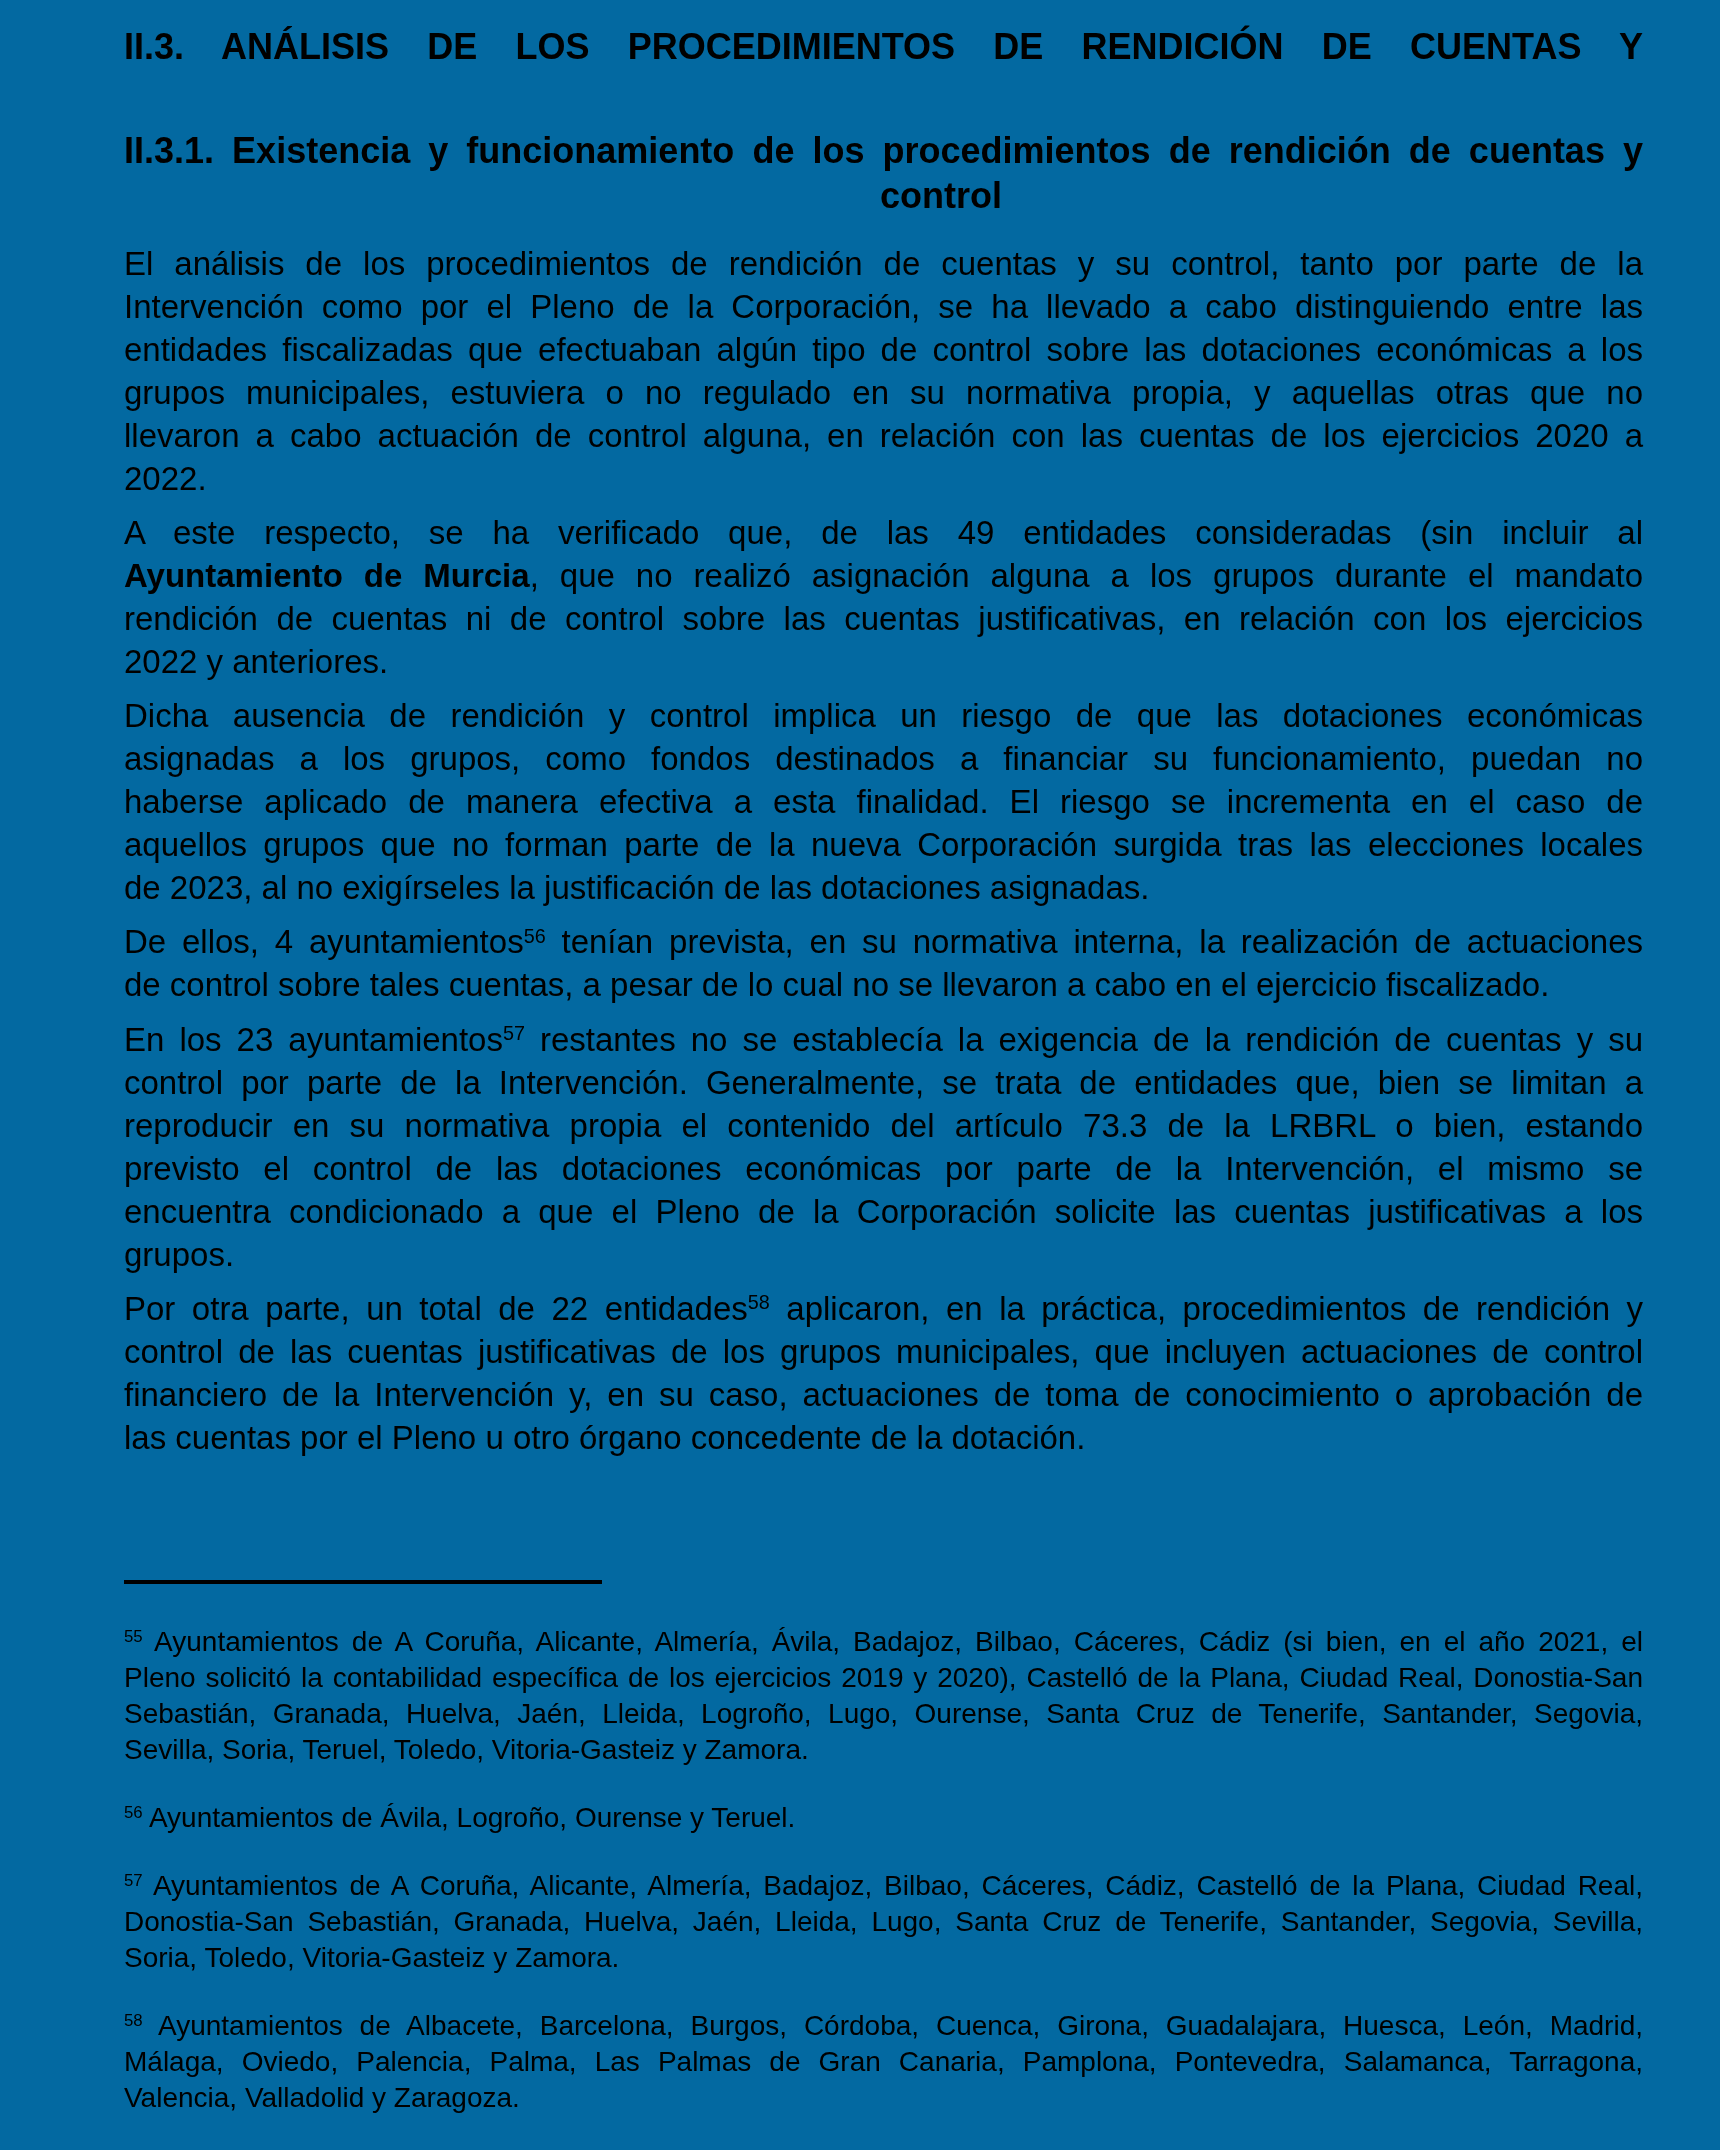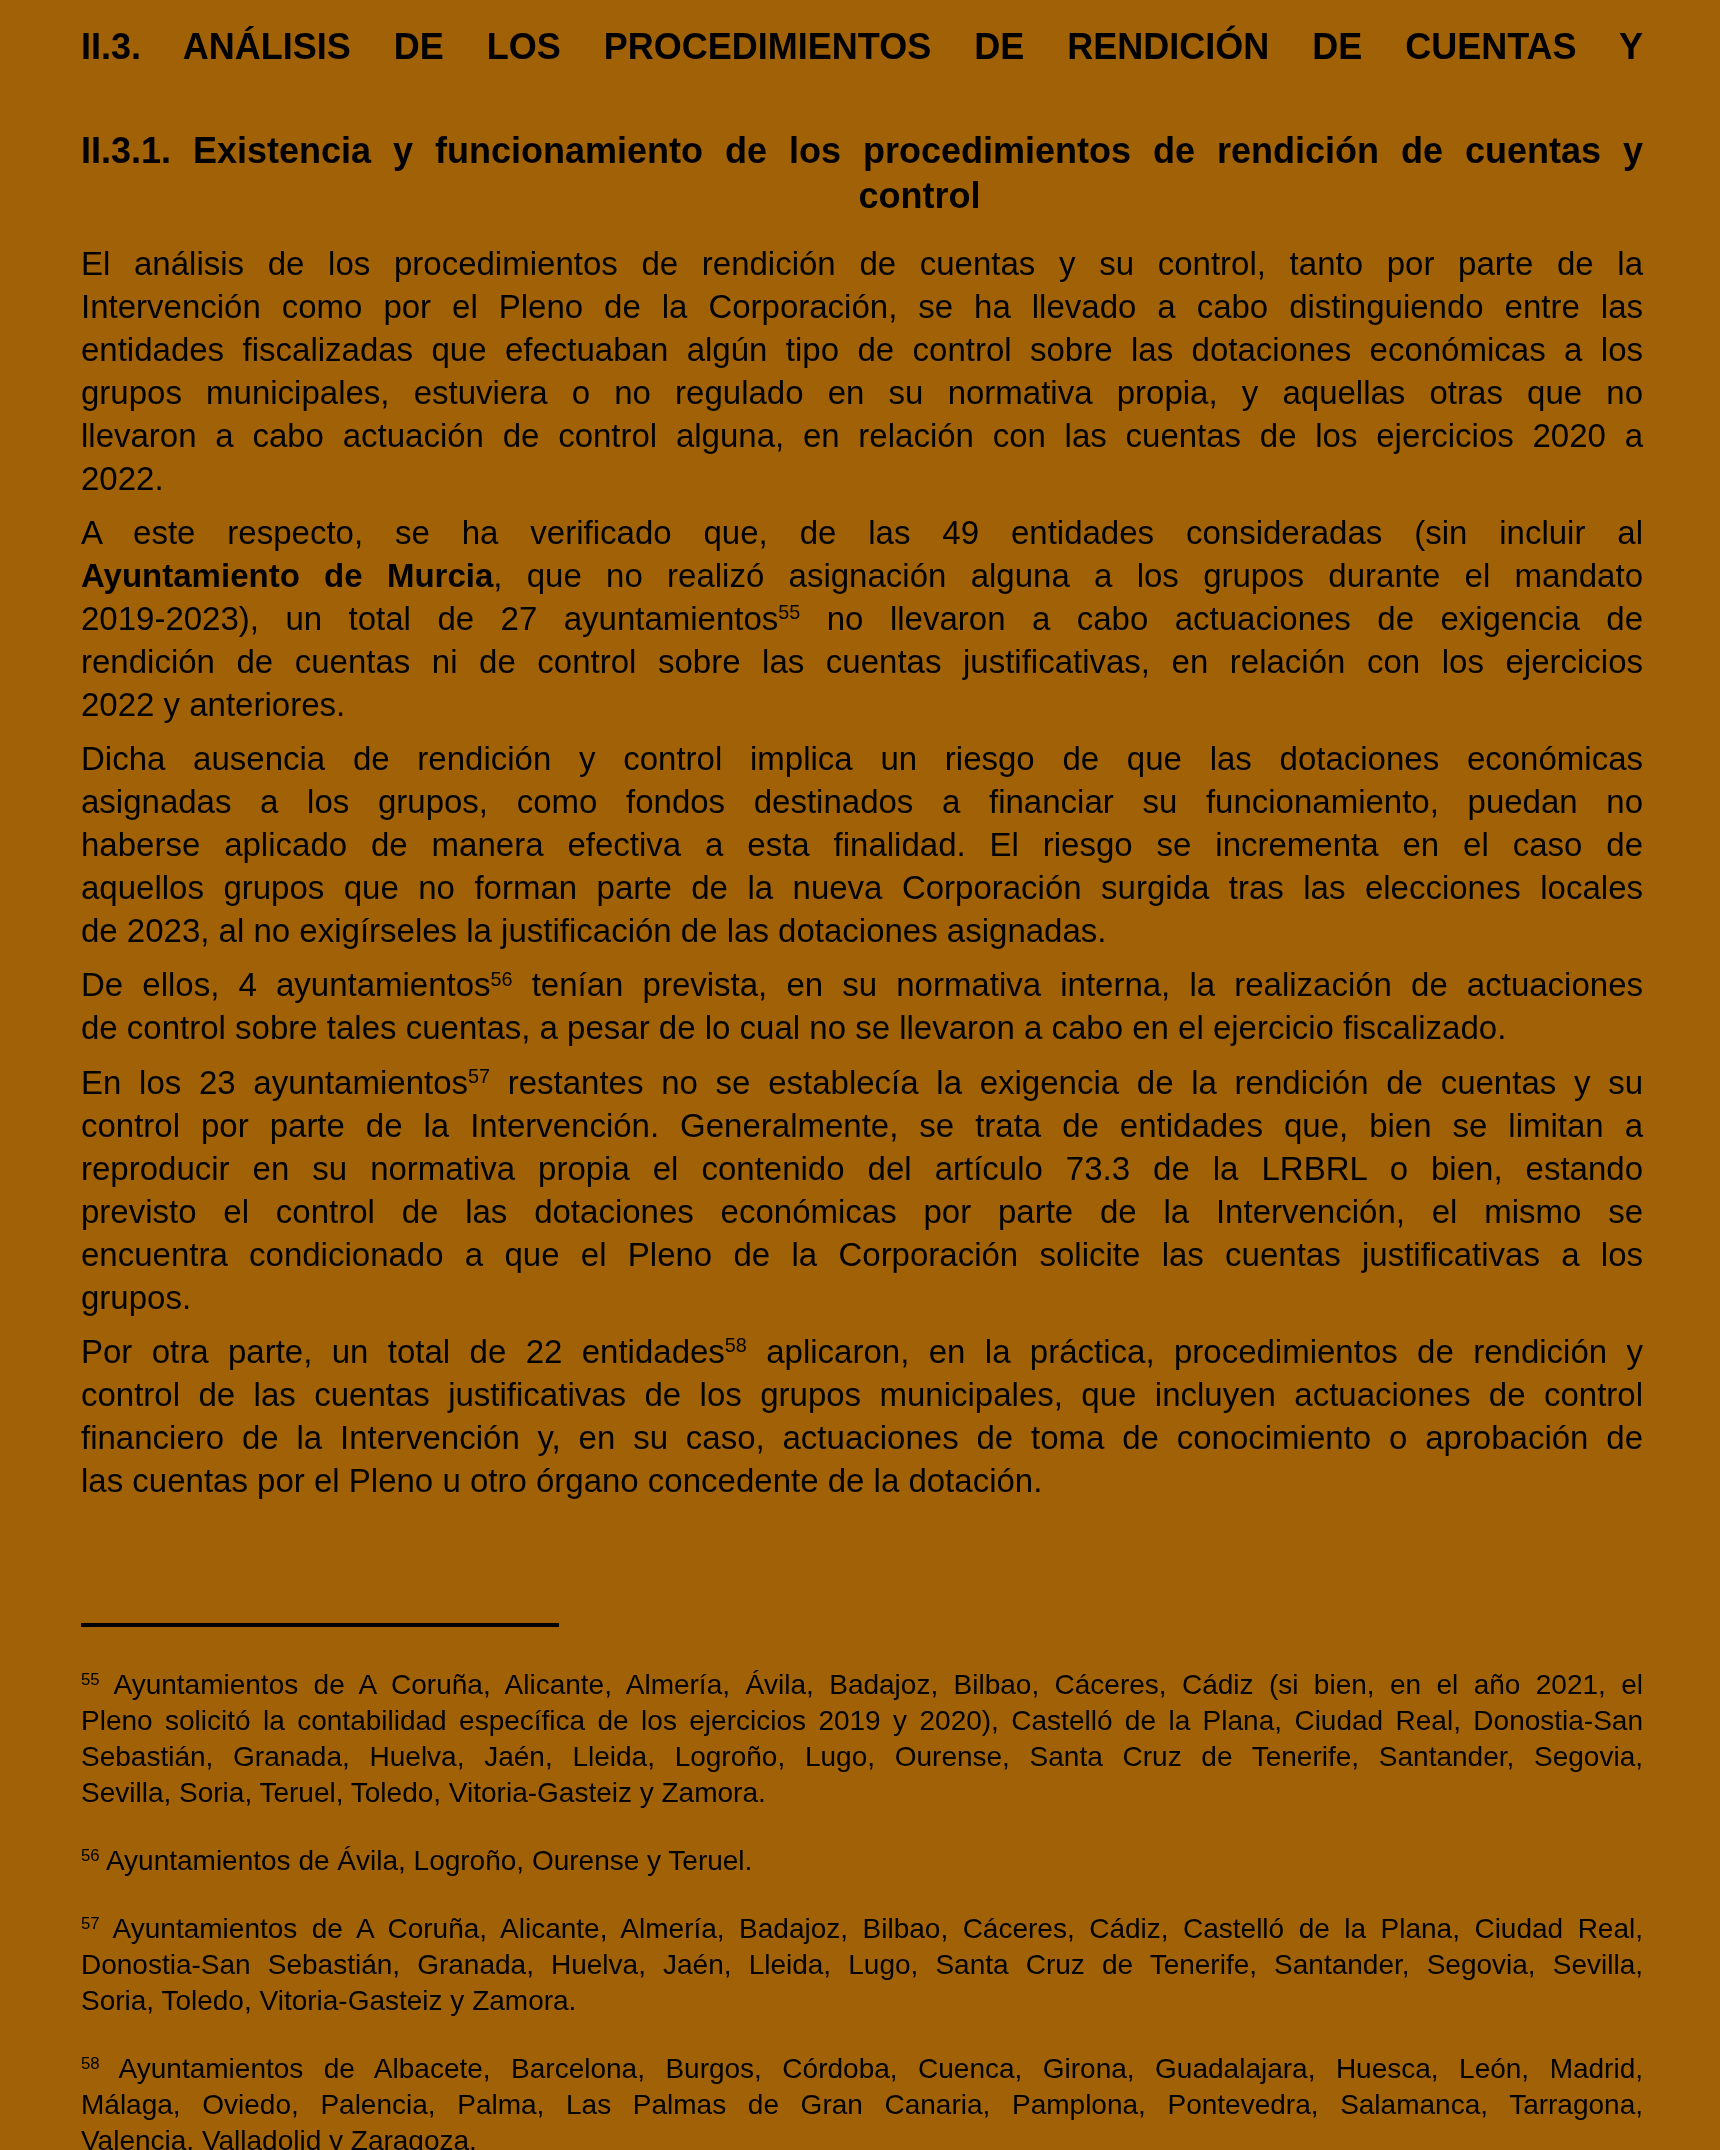--- a/index.html
+++ b/index.html
@@ -1,24 +1,25 @@
 <!DOCTYPE html>
 <html style="font-size:13px"><head>
 <meta charset="utf-8">
 <style>
   html, body { margin: 0; padding: 0; background: #ffffff; }
   .page {
     position: relative;
     width: 1721px;
     height: 2151px;
-    background: #a16207;
+    background: #0369a1;
     color: #000000;
     font-family: "Liberation Sans", "DejaVu Sans", sans-serif;
     overflow: hidden;
     box-sizing: border-box;
+    padding-left: 43px;
   }
   .content { padding: 24px 78px 0 81px; }
   .block { margin: 0; }
   .h1, .h2 {
     font-weight: 700;
     font-size: 36px;
     line-height: 45px;
   }
   .h1 { margin-bottom: 59px; }
   .h2 { margin-bottom: 23.5px; }
@@ -72,21 +73,20 @@
         <div class="line stretch"><span>Intervención como por el Pleno de la Corporación, se ha llevado a cabo distinguiendo entre las</span></div>
         <div class="line stretch"><span>entidades fiscalizadas que efectuaban algún tipo de control sobre las dotaciones económicas a los</span></div>
         <div class="line stretch"><span>grupos municipales, estuviera o no regulado en su normativa propia, y aquellas otras que no</span></div>
         <div class="line stretch"><span>llevaron a cabo actuación de control alguna, en relación con las cuentas de los ejercicios 2020 a</span></div>
         <div class="line"><span>2022.</span></div>
       </div>
 
     <div class="block p">
         <div class="line stretch"><span>A este respecto, se ha verificado que, de las 49 entidades consideradas (sin incluir al</span></div>
         <div class="line stretch"><span class="b">Ayuntamiento de Murcia</span><span>, que no realizó asignación alguna a los grupos durante el mandato</span></div>
-        <div class="line stretch"><span>2019-2023), un total de 27 ayuntamientos</span><sup>55</sup><span> no llevaron a cabo actuaciones de exigencia de</span></div>
         <div class="line stretch"><span>rendición de cuentas ni de control sobre las cuentas justificativas, en relación con los ejercicios</span></div>
         <div class="line"><span>2022 y anteriores.</span></div>
       </div>
 
     <div class="block p">
         <div class="line stretch"><span>Dicha ausencia de rendición y control implica un riesgo de que las dotaciones económicas</span></div>
         <div class="line stretch"><span>asignadas a los grupos, como fondos destinados a financiar su funcionamiento, puedan no</span></div>
         <div class="line stretch"><span>haberse aplicado de manera efectiva a esta finalidad. El riesgo se incrementa en el caso de</span></div>
         <div class="line stretch"><span>aquellos grupos que no forman parte de la nueva Corporación surgida tras las elecciones locales</span></div>
         <div class="line"><span>de 2023, al no exigírseles la justificación de las dotaciones asignadas.</span></div>

